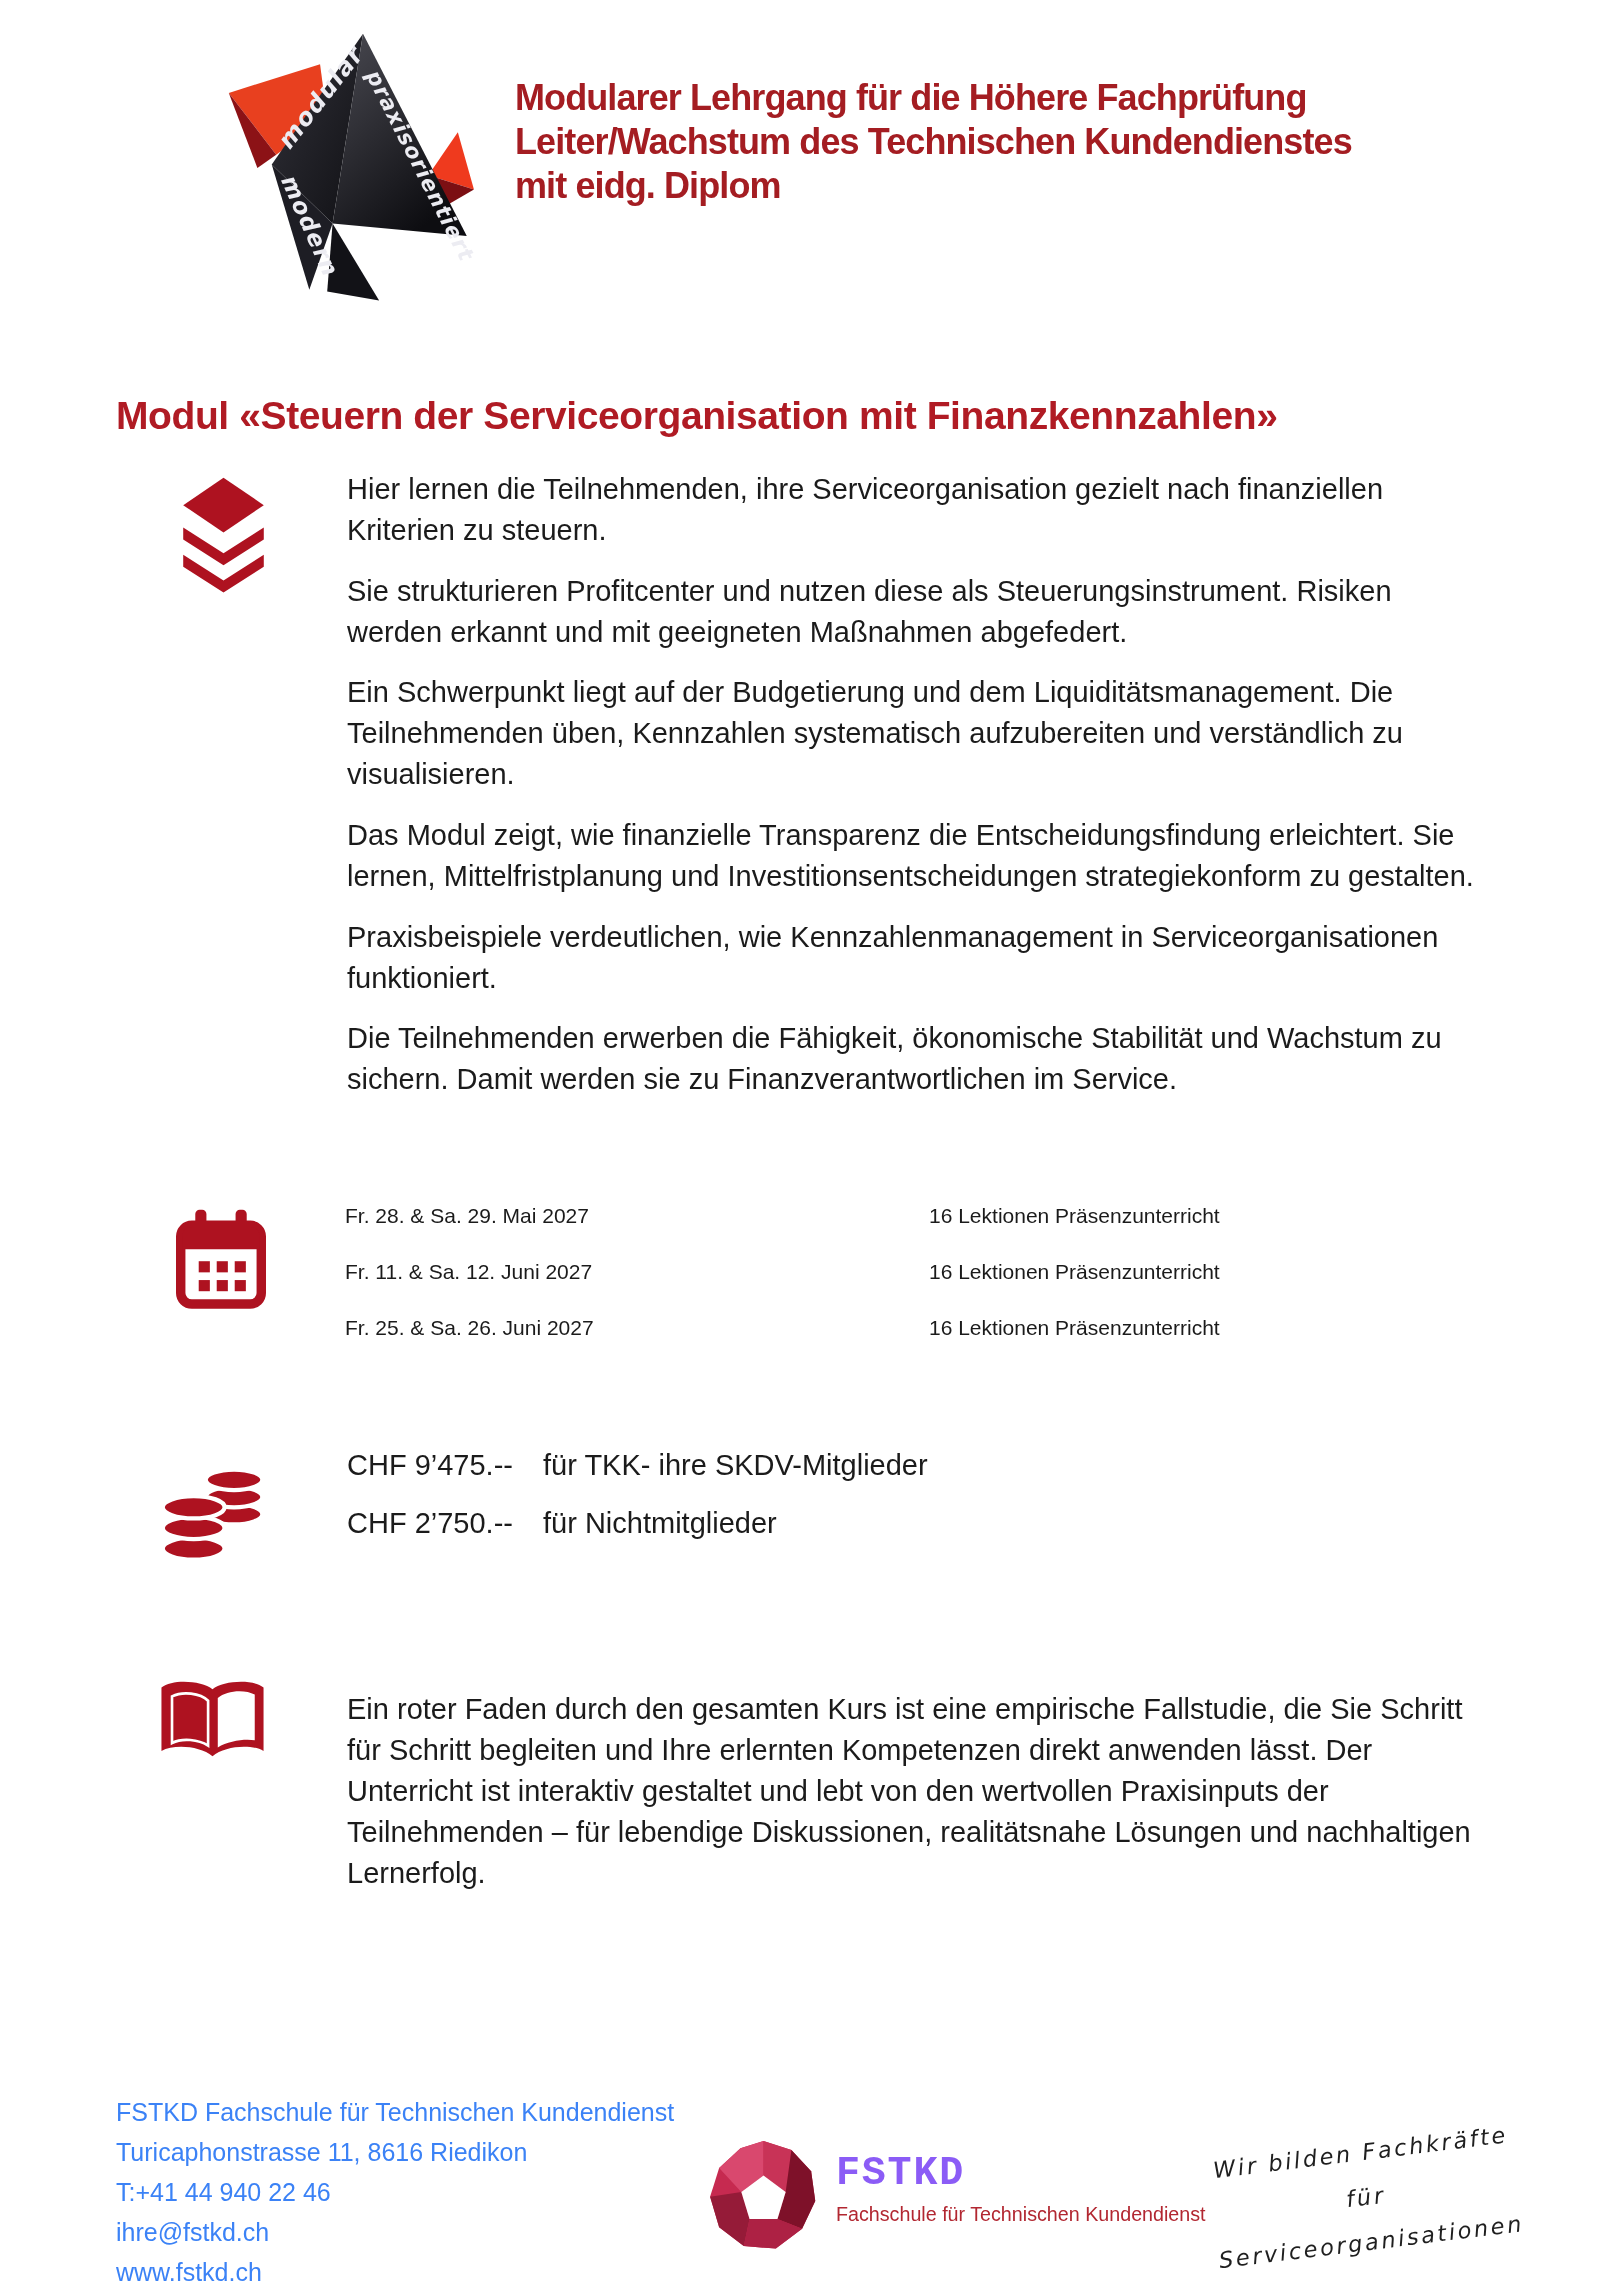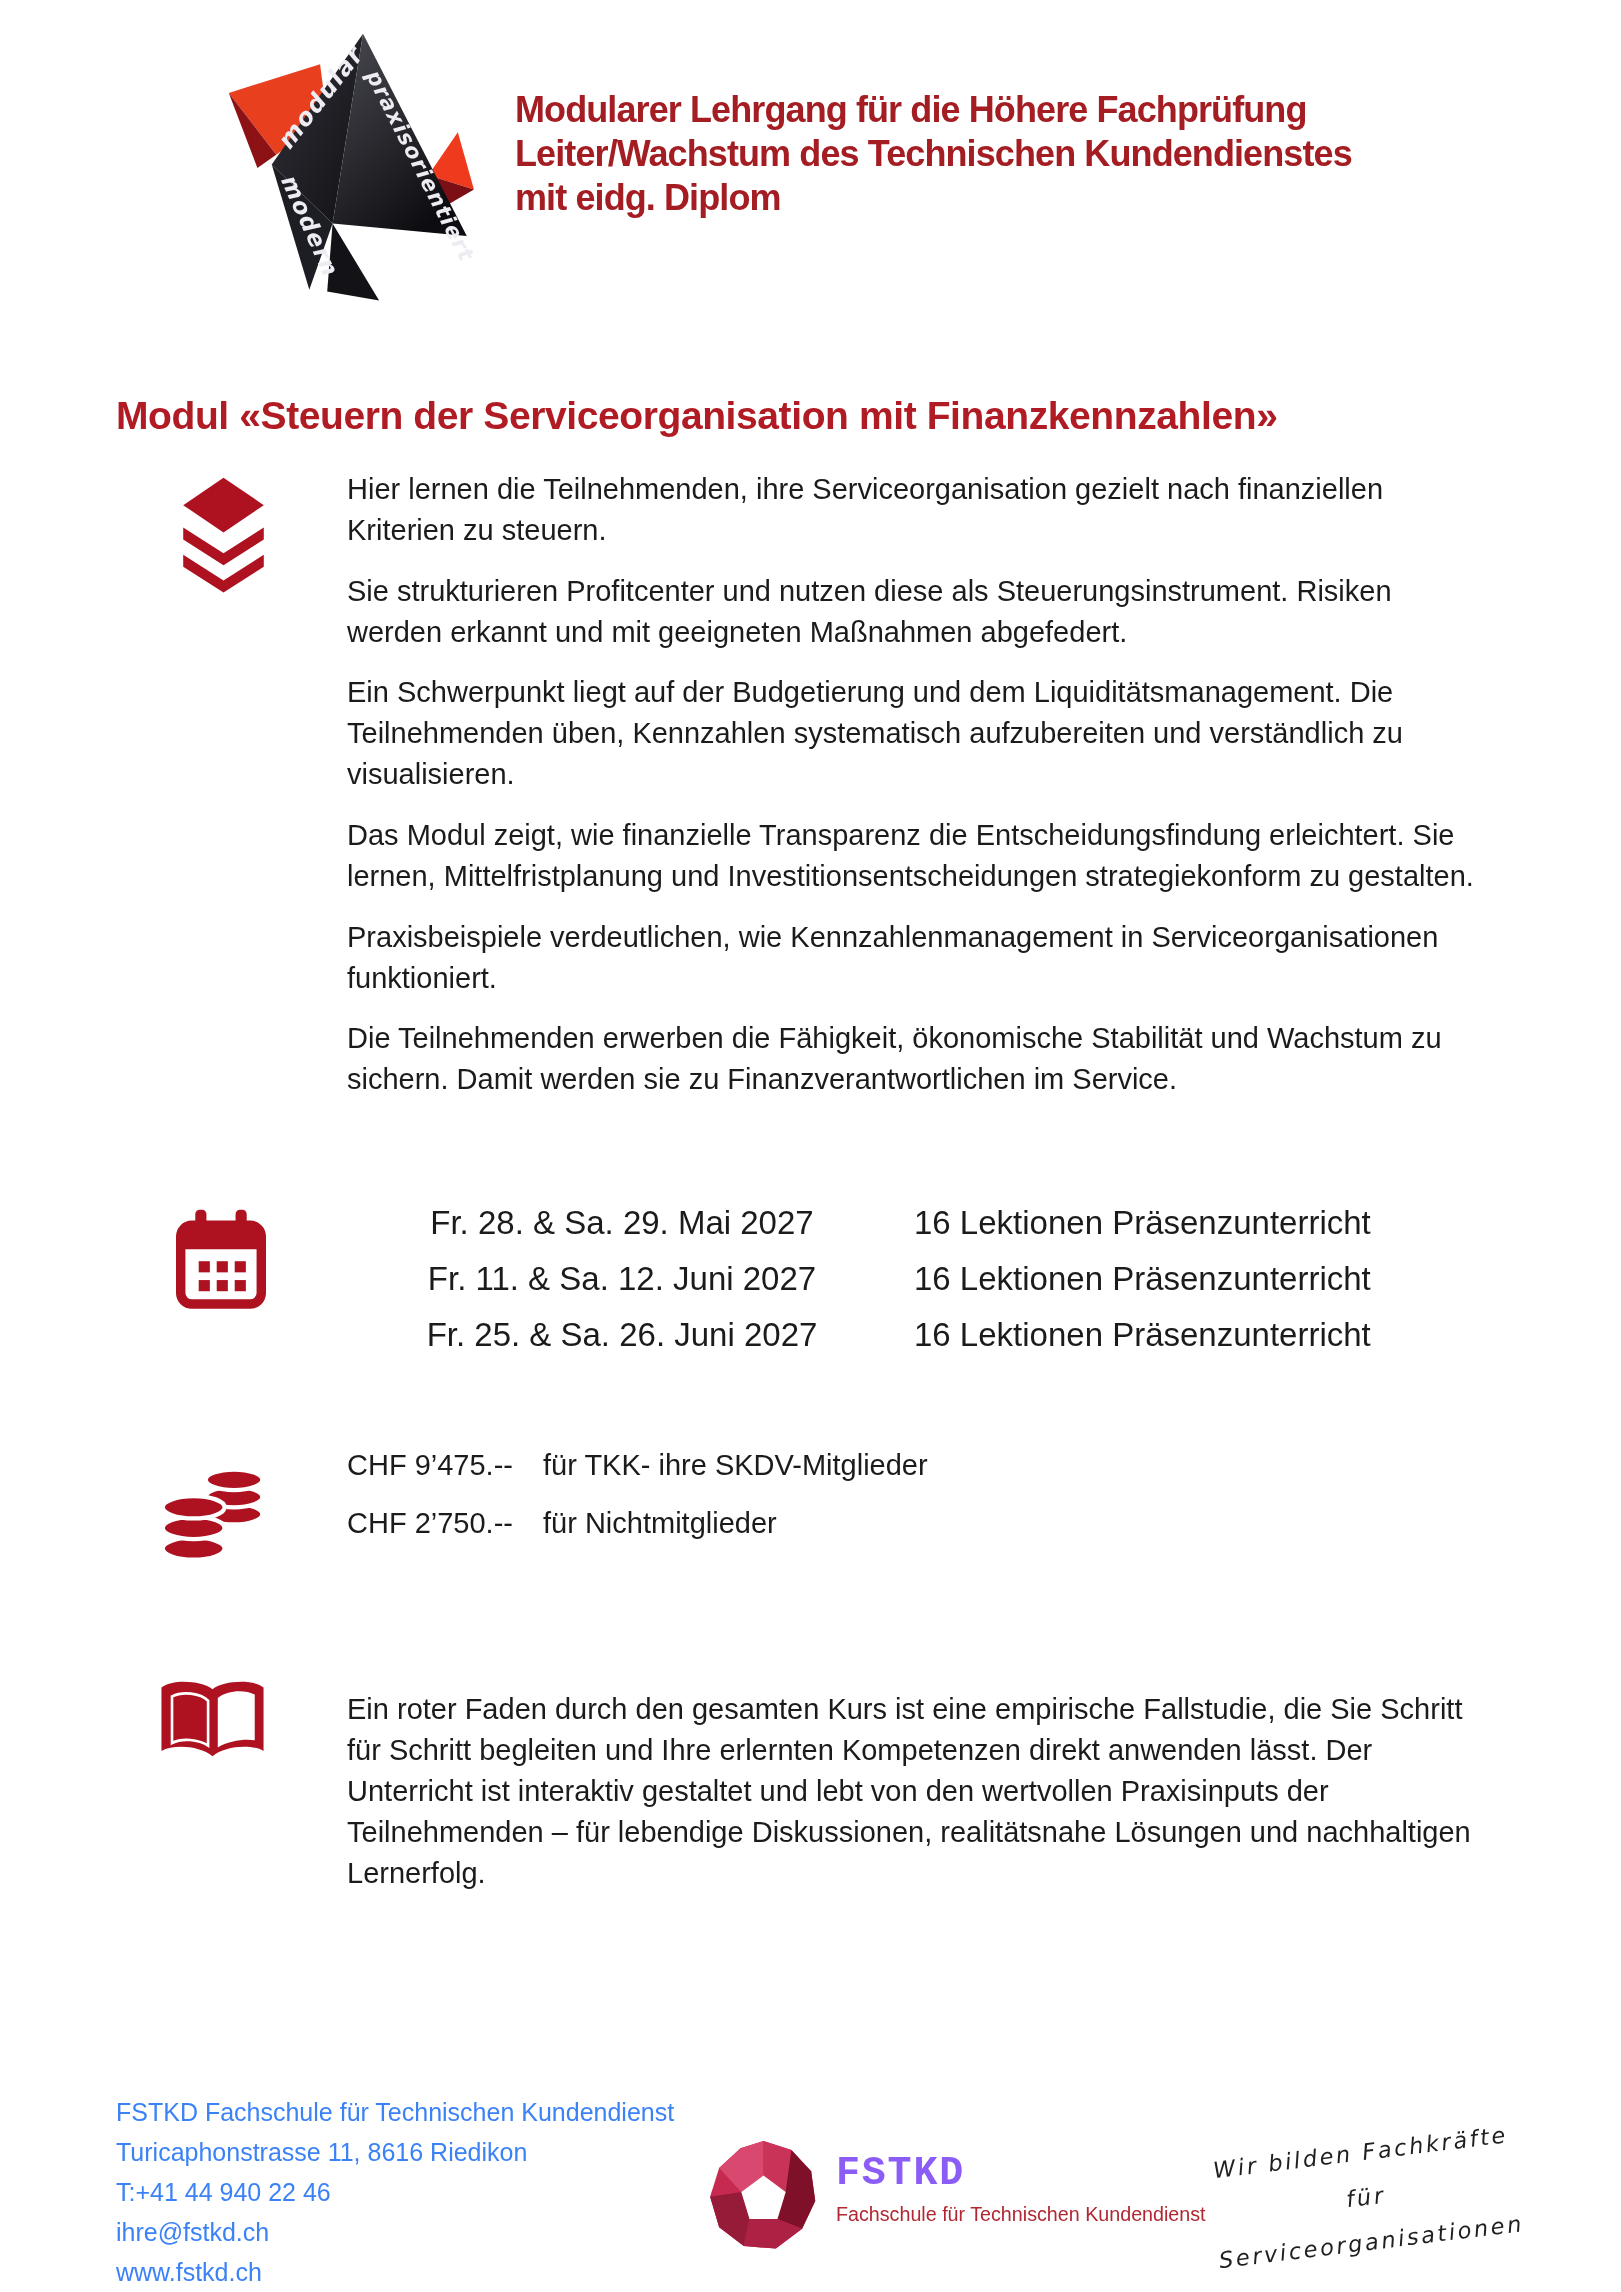--- a/index.html
+++ b/index.html
@@ -4,37 +4,37 @@
 <style>
   html,body{margin:0;padding:0;background:#e9e9e9;}
   .page{
     position:relative;width:1622px;height:2293px;background:#ffffff;
     margin:0 auto;overflow:hidden;
     font-family:"Liberation Sans",sans-serif;color:#1a1a1a;
   }
   .abs{position:absolute;}
   
   .header-title{
-    left:515px;top:88px;
+    left:515px;top:76px;
     font-size:36px;font-weight:bold;line-height:44px;letter-spacing:-0.9px;
     color:var(--title_red,#A41D22);
   }
   
   .module-heading{
     left:116px;top:394px;width:1433px;
     font-size:39px;font-weight:bold;letter-spacing:-0.4px;
     color:var(--heading_red,#B01B24);
   }
   
   .body-col{left:347px;width:1146px;font-size:29px;line-height:41px;color:#1b1b1b;}
   .body-col p{margin:0 0 19.7px 0;}
   .desc-col{top:469px;}
   .note-col{top:1689px;}
   
-  .sched-col{left:330px;top:1204px;font-size:33px;color:#1b1b1b;text-align:center;}
+  .sched-col{left:345px;top:1204px;font-size:21px;color:#1b1b1b;}
   .sched-row{height:56px;}
   .sched-date{display:inline-block;width:584px;}
   
   .price-col{left:347px;top:1449px;font-size:29px;color:#1b1b1b;}
   .price-row{height:58px;}
   .price-amount{display:inline-block;width:196px;}
   
   .footer-address{left:116px;top:2092px;font-size:25px;line-height:40px;color:#3b82f6;}
   .footer-wordmark{left:836px;top:2151px;font-size:40px;font-weight:bold;letter-spacing:1.8px;color:#8b5cf6;font-family:Liberation Mono, monospace;}
   .footer-subtitle{left:836px;top:2203px;font-size:19.7px;color:var(--subtitle_red,#B22731);}

